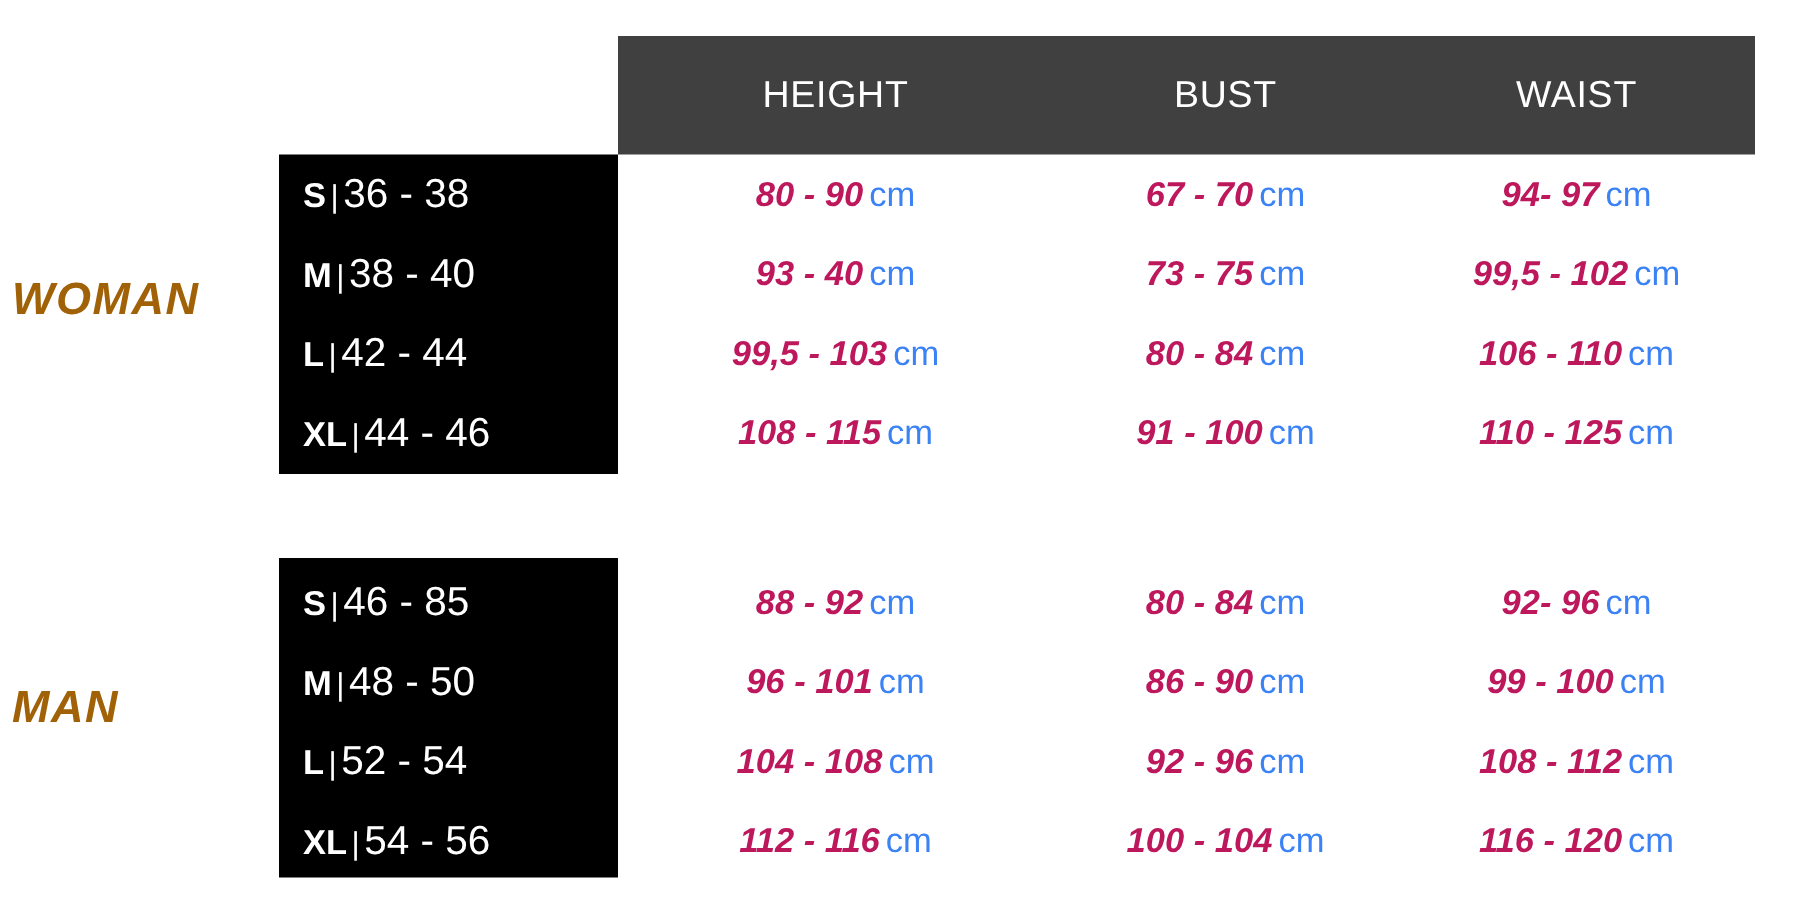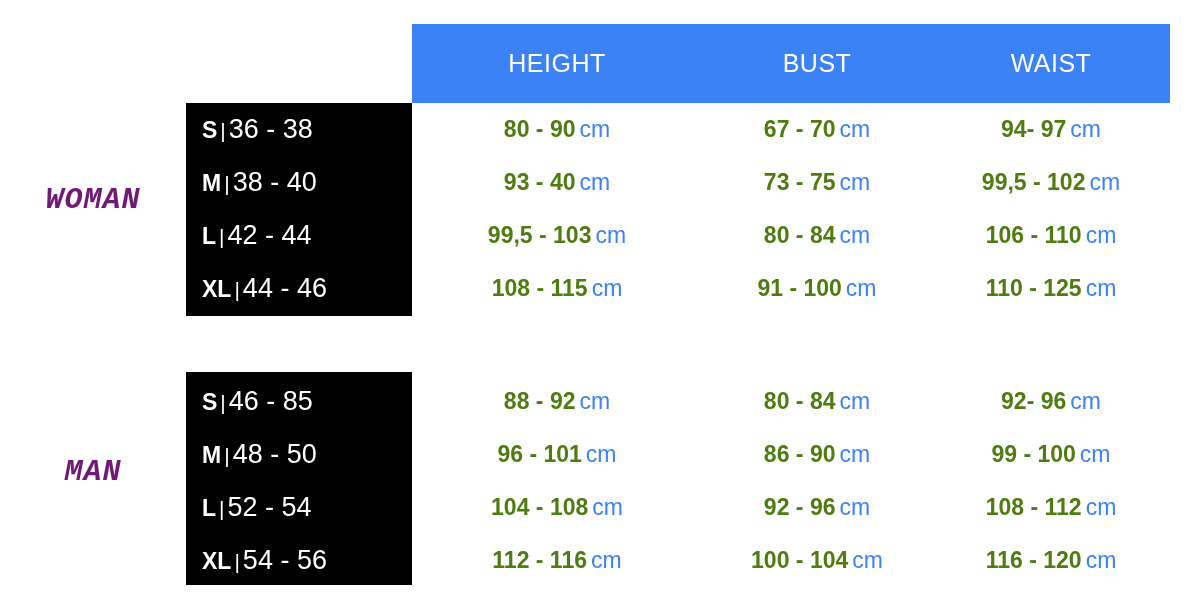--- a/index.html
+++ b/index.html
@@ -16,21 +16,21 @@
     overflow: hidden;
   }
 
   
   .header-band {
     position: absolute;
     left: 412px;
     top: 24px;
     width: 758px;
     height: 79px;
-    background: #3b82f6;
+    background: #404040;
   }
   .header-cell {
     position: absolute;
     top: 0;
     height: 79px;
     line-height: 79px;
     text-align: center;
     color: #ffffff;
     font-size: 25px;
     letter-spacing: 0.5px;
@@ -50,25 +50,24 @@
   .size-band.woman { top: 103px; height: 213px; }
   .size-band.man   { top: 372px; height: 213px; }
 
   
   .group-label {
     position: absolute;
     font-size: 30px;
     font-weight: bold;
     font-style: italic;
     letter-spacing: 1px;
-    color: #701a75;
-    text-align: center;
+    color: #a16207;
+    text-align: left;
     width: 170px;
     left: 8px;
-    font-family: Liberation Mono, monospace;
   }
   .group-label.woman { top: 183px; }
   .group-label.man   { top: 455px; }
 
   
   .row {
     position: absolute;
     left: 186px;
     width: 984px;
     height: 53px;
@@ -100,21 +99,22 @@
   .meas-cell {
     position: absolute;
     height: 53px;
     line-height: 53px;
     text-align: center;
     font-size: 23px;
     color: #2e2e2e;
   }
   .meas-cell .num {
     font-weight: bold;
-    color: #4d7c0f;
+    color: #be185d;
+    font-style: italic;
   }
   .meas-cell .unit {
     font-weight: normal;
     color: #3b82f6;
     padding-left: 4px;
   }
   .mc-height { left: 226px; width: 290px; }
   .mc-bust   { left: 516px; width: 230px; }
   .mc-waist  { left: 746px; width: 238px; }
 </style>

